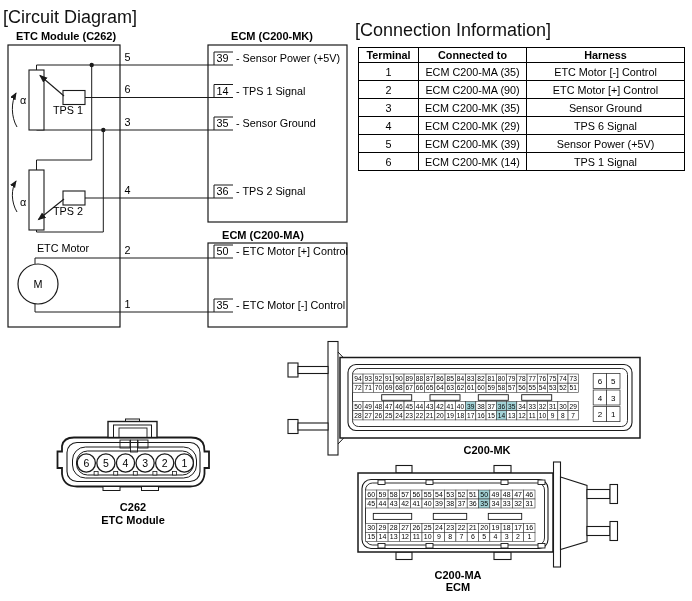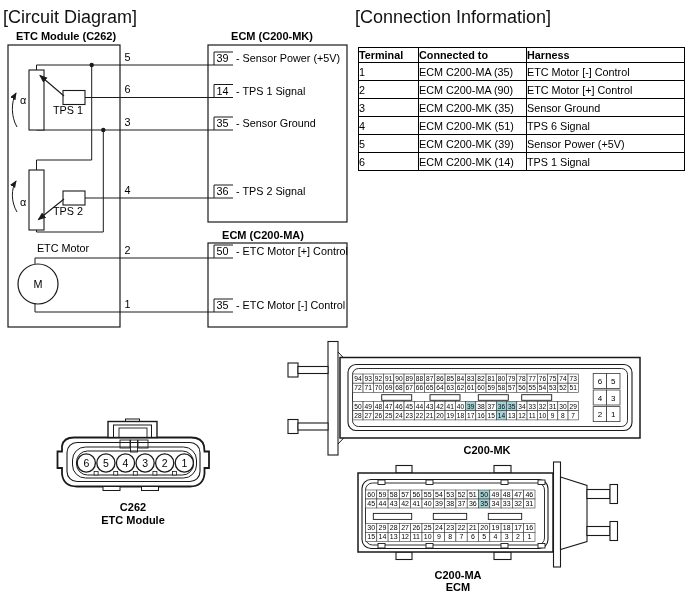--- a/index.html
+++ b/index.html
@@ -3,21 +3,21 @@
 <meta charset="utf-8">
 <style>
   html,body{margin:0;padding:0;background:#fff;}
   .page{position:relative;width:692px;height:601px;background:#fff;overflow:hidden;
         font-family:"Liberation Sans",sans-serif;color:#000;}
   .section-label{position:absolute;font-size:18px;color:#111;white-space:nowrap;}
   #diagram{position:absolute;left:0;top:0;}
   
   .conn-table{position:absolute;left:358px;top:47px;width:326px;border-collapse:collapse;
               table-layout:fixed;background:#fff;}
-  .conn-table th,.conn-table td{border:1px solid #000;font-size:10.8px;text-align:left;
+  .conn-table th,.conn-table td{border:1px solid #000;font-size:10.8px;text-align:center;
               padding:0;white-space:nowrap;overflow:hidden;}
   .conn-table th{height:14px;font-weight:bold;}
   .conn-table td{height:17px;font-weight:normal;}
   
   text{fill:#000;font-family:"Liberation Sans",sans-serif;}
   .t{font-size:10.8px;}
   .tb{font-weight:bold;font-size:11px;}
   .tm{text-anchor:middle;}
   .wirenum{font-size:10.8px;}
 </style>
@@ -509,21 +509,21 @@
           <text x="518.05" y="539.1999999999999" text-anchor="middle" font-size="7" fill="#111">2</text>
           <rect x="523.7" y="532.3" width="11.3" height="9" fill="#fff" stroke="#3a3a3a" stroke-width="0.6"></rect>
           <text x="529.35" y="539.1999999999999" text-anchor="middle" font-size="7" fill="#111">1</text>
         </g>
       <text class="tb tm" x="458" y="578.5">C200-MA</text>
       <text class="tb tm" x="458" y="591">ECM</text>
     </g>
   </svg>
 
   <div class="section-label" style="left:3px;top:7px">[Circuit Diagram]</div>
-  <div class="section-label" style="left:355px;top:7px">[Connection Information]</div>
+  <div class="section-label" style="left:355px;top:20px">[Connection Information]</div>
 
   <table class="conn-table">
     <colgroup>
         <col style="width:60px">
         <col style="width:108px">
         <col style="width:158px">
       </colgroup>
     <thead>
         <tr id="conn-head">
           <th>Terminal</th>
@@ -542,21 +542,21 @@
           <td>ECM C200-MA (90)</td>
           <td>ETC Motor [+] Control</td>
         </tr>
         <tr>
           <td>3</td>
           <td>ECM C200-MK (35)</td>
           <td>Sensor Ground</td>
         </tr>
         <tr>
           <td>4</td>
-          <td>ECM C200-MK (51)</td>
+          <td>ECM C200-MK (29)</td>
           <td>TPS 6 Signal</td>
         </tr>
         <tr>
           <td>5</td>
           <td>ECM C200-MK (39)</td>
           <td>Sensor Power (+5V)</td>
         </tr>
         <tr>
           <td>6</td>
           <td>ECM C200-MK (14)</td>

